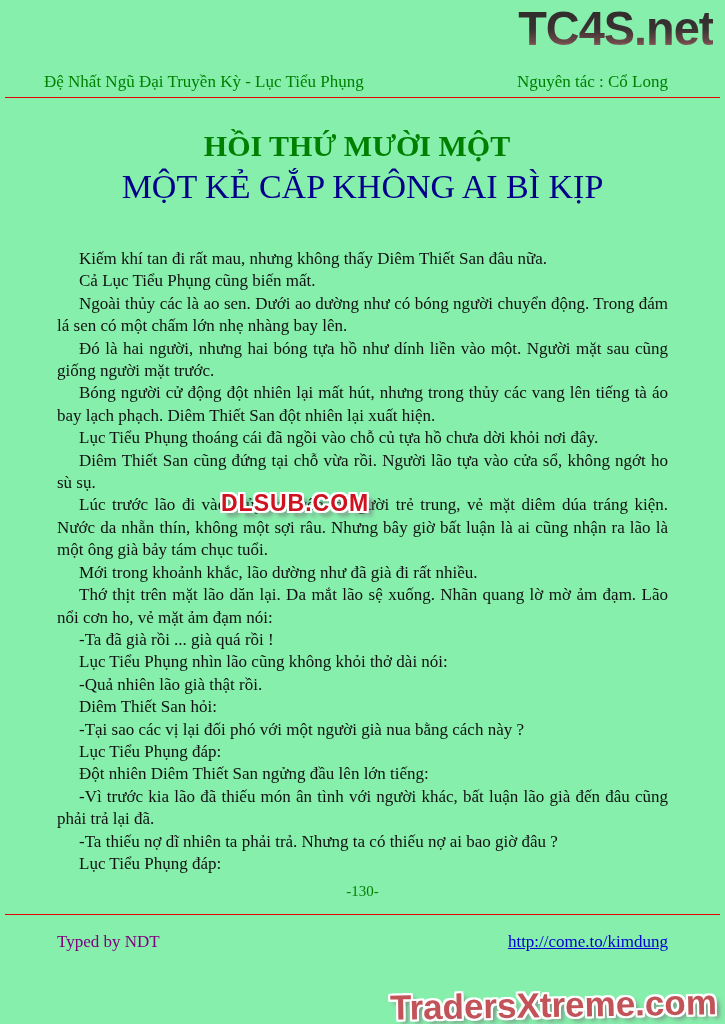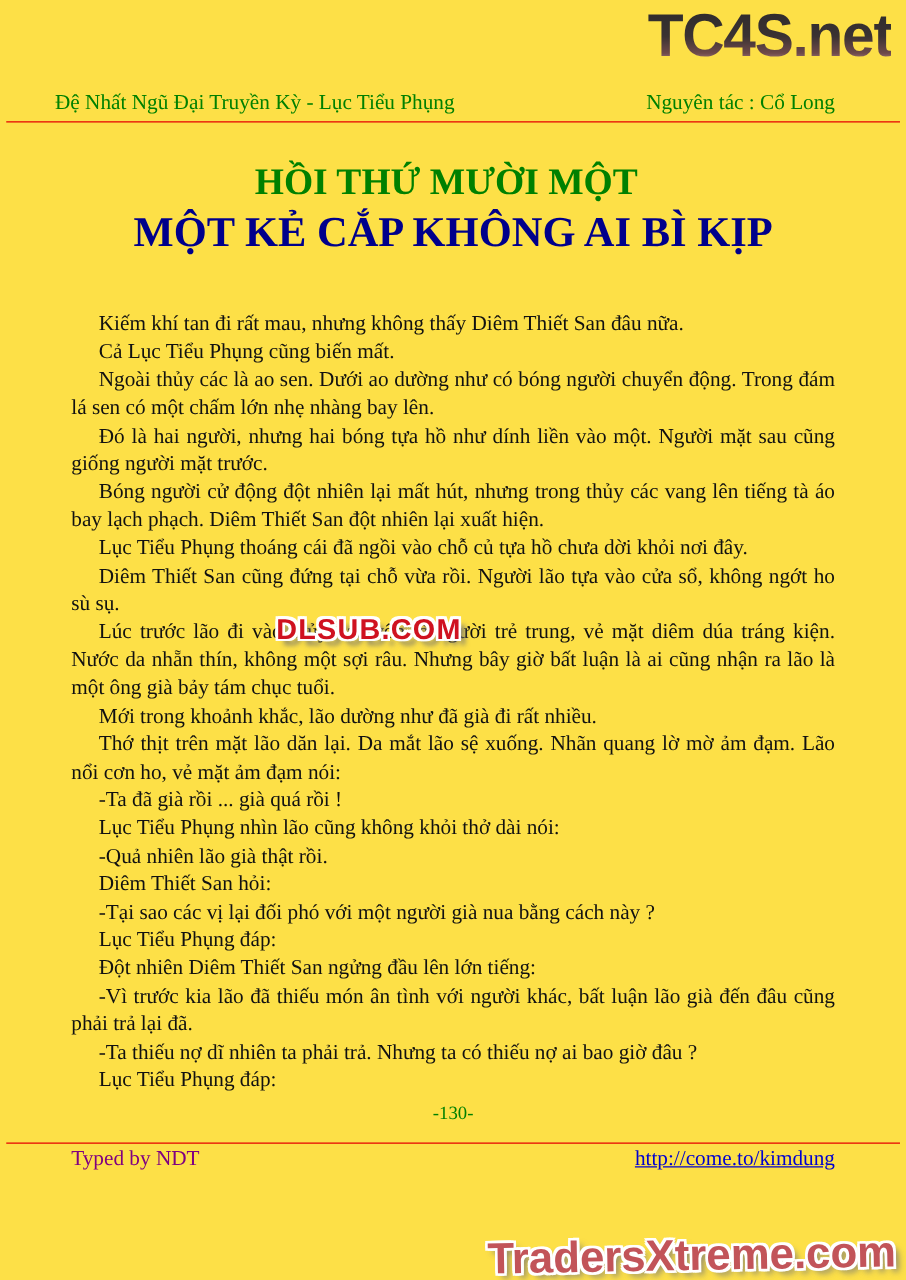--- a/index.html
+++ b/index.html
@@ -1,17 +1,17 @@
 <!DOCTYPE html>
 <html><head>
 <meta charset="utf-8">
 <style>
   html,body { margin:0; padding:0; background:#ffffff; }
   .page {
-    position:relative; width:725px; height:1024px; background:#fde047;
+    position:relative; width:725px; height:1024px; background:#86efac;
     overflow:hidden; font-family:"Liberation Serif","DejaVu Serif",serif;
     color:#1a1a1a;
   }
 
   
   .top-logo-row { text-align:right; padding:4px 12px 0 0; height:58px; }
   .tc4s {
     display:inline-block;
     font-family:"Liberation Sans","DejaVu Sans",sans-serif;
     font-weight:bold; font-size:46px; letter-spacing:-1px; line-height:1;
@@ -26,21 +26,21 @@
   .header-row {
     display:flex; justify-content:space-between;
     margin:10px 57px 0 44px; color:#008000; font-size:17px; line-height:20px;
   }
   .rule { border:none; border-top:1px solid #e60000; margin:5px 5px 0 5px; height:0; }
 
   
   .title1 { text-align:center; color:#008000; font-size:30px; line-height:36px;
             font-weight:bold; margin:30px 11px 0 0; }
   .title2 { text-align:center; color:#00008b; font-size:34px; line-height:42px;
-            font-weight:bold; margin:2px 0 0 0; }
+            font-weight:normal; margin:2px 0 0 0; }
 
   
   .body-text { margin:40px 57px 0 57px; font-size:17px; line-height:22.4px;
                text-align:justify; color:#111; }
   .body-text p { margin:0; text-indent:22px; }
 
   
   .watermark {
     position:absolute; left:221px; top:492px;
     font-family:"Liberation Sans","DejaVu Sans",sans-serif;
@@ -54,21 +54,21 @@
        5px  5px 4px rgba(110,110,110,0.85);
   }
 
   
   .pageno { text-align:center; color:#008000; font-size:15px; margin-top:8px; }
 
   
   .footer-rule { margin-top:14px; }
   .footer-row {
     display:flex; justify-content:space-between;
-    margin:1px 57px 0 57px; font-size:17px; line-height:21px;
+    margin:16px 57px 0 57px; font-size:17px; line-height:21px;
   }
   .footer-left { color:#800080; }
   .footer-link { color:#0000d0; text-decoration:underline; cursor:pointer; }
 
   
   .bottom-logo {
     position:absolute; right:8px; bottom:2px;
     font-family:"Liberation Sans","DejaVu Sans",sans-serif;
     font-weight:bold; font-size:35px; line-height:1; letter-spacing:0px;
     color:#c25459; transform:rotate(-1deg);

